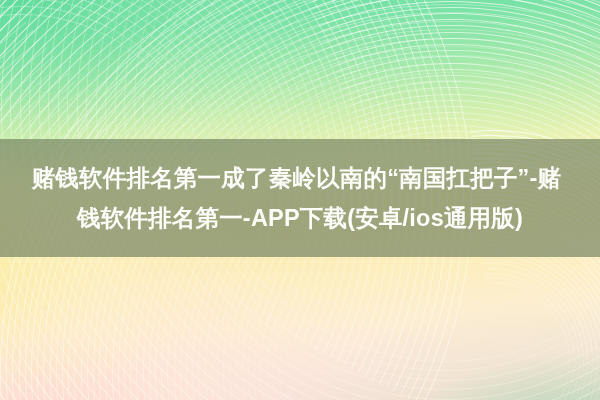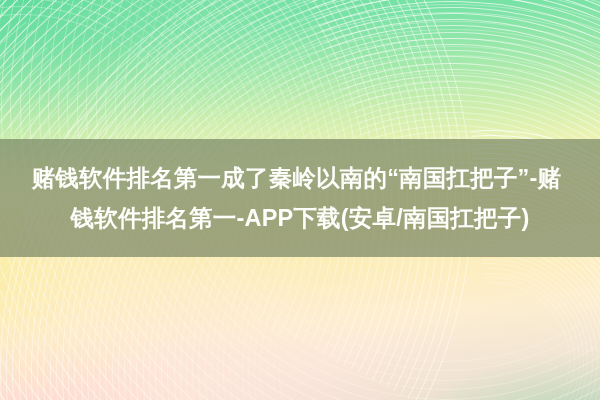--- a/index.html
+++ b/index.html
@@ -382,16 +382,16 @@
       <span style="left: 128.8px; top: 128.8px; width: 202.4px; height: 202.4px; opacity: 0.364;"></span>
       <span style="left: 133.4px; top: 133.4px; width: 193.2px; height: 193.2px; opacity: 0.341;"></span>
       <span style="left: 138px; top: 138px; width: 184px; height: 184px; opacity: 0.318;"></span>
       <span style="left: 142.6px; top: 142.6px; width: 174.8px; height: 174.8px; opacity: 0.295;"></span>
       <span style="left: 147.2px; top: 147.2px; width: 165.6px; height: 165.6px; opacity: 0.273;"></span>
       <span style="left: 151.8px; top: 151.8px; width: 156.4px; height: 156.4px; opacity: 0.25;"></span>
     </div>
 
   <div id="title-band">
     <div class="title-line" id="title-line-1">赌钱软件排名第一成了秦岭以南的“南国扛把子”-赌</div>
-    <div class="title-line" id="title-line-2">钱软件排名第一-APP下载(安卓/南国扛把子)</div>
+    <div class="title-line" id="title-line-2">钱软件排名第一-APP下载(安卓/ios通用版)</div>
   </div>
 
 </div>
 
 </body></html>

